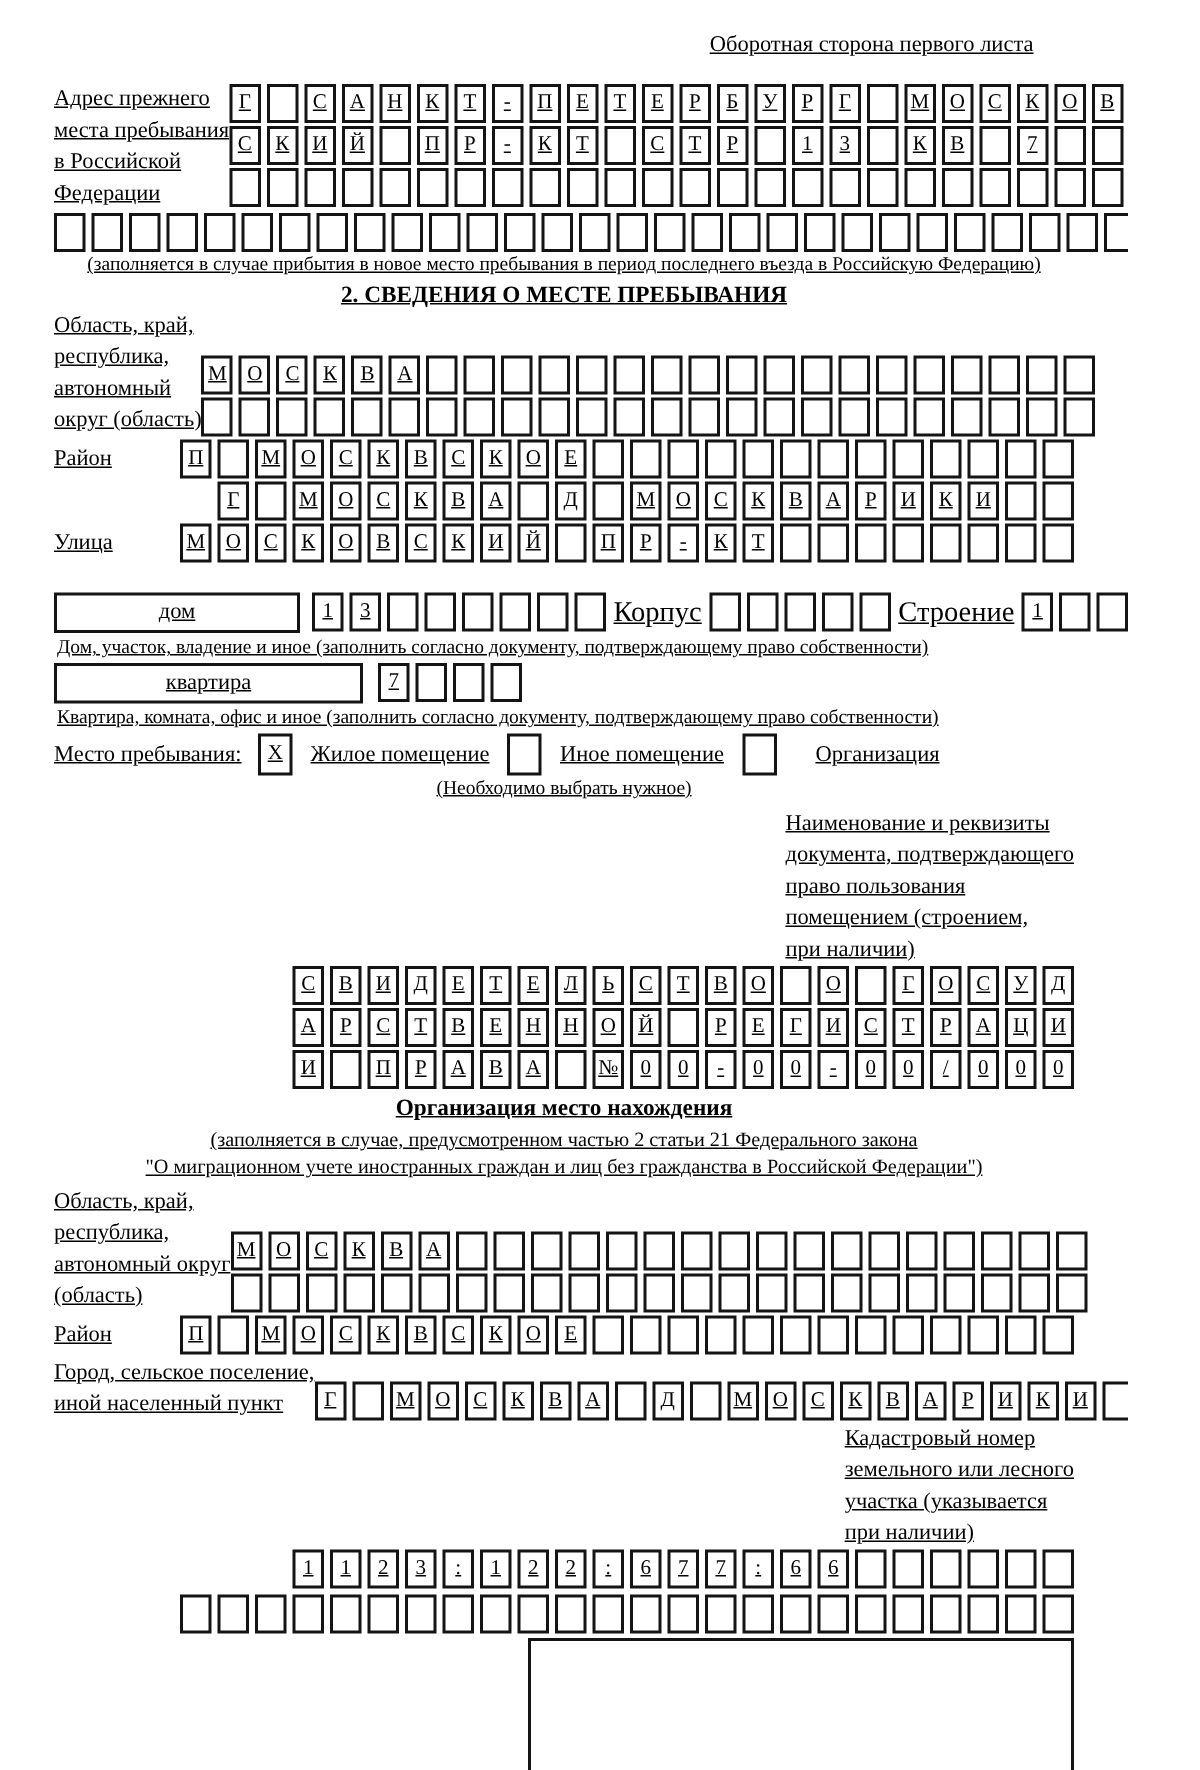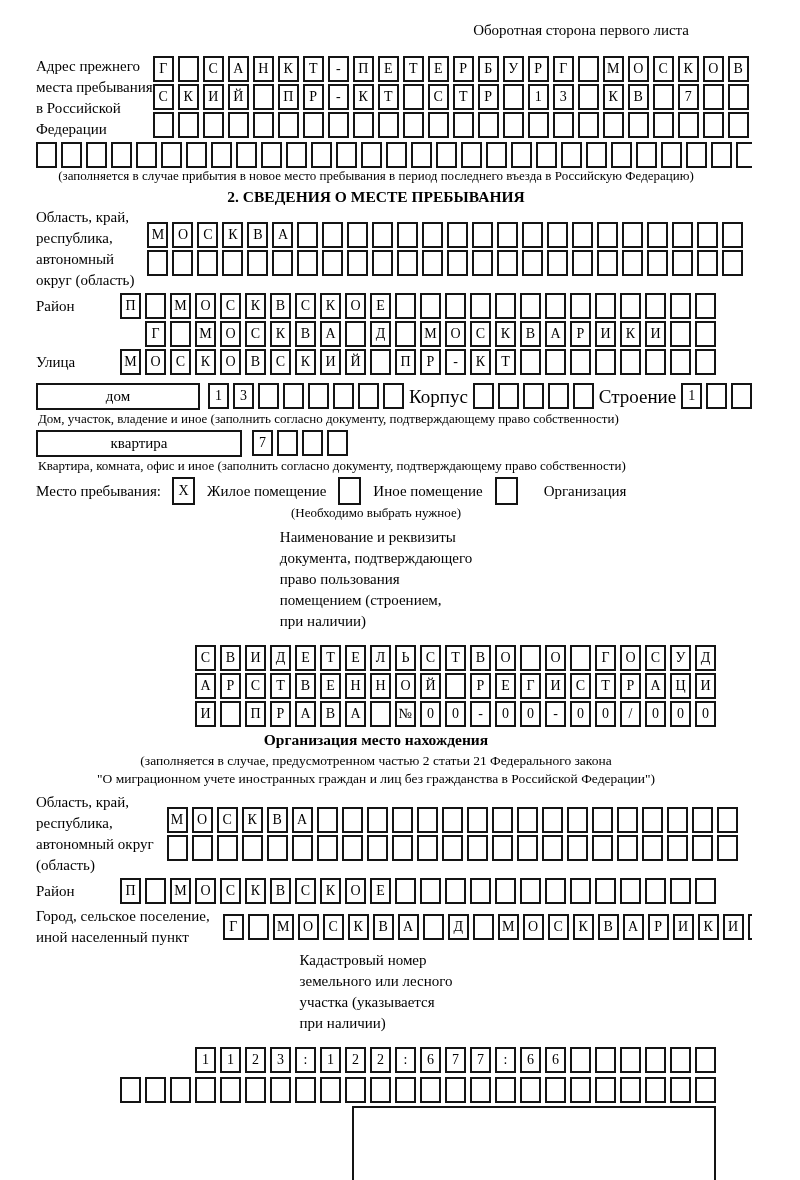--- a/index.html
+++ b/index.html
@@ -1,33 +1,33 @@
 <!DOCTYPE html>
 <html><head>
 <meta charset="utf-8">
 <style>
   html,body{margin:0;padding:0;background:#fff;}
   body{width:800px;height:1180px;font-family:"Liberation Serif","DejaVu Serif",serif;color:#000;}
-  .page{box-sizing:border-box;width:752px;height:1180px;padding:22px 36px 0 36px;position:relative;overflow:hidden;}
+  .page{box-sizing:border-box;width:752px;height:1180px;padding:22px 36px 0 36px;position:relative;overflow:hidden;text-decoration:underline;}
   .title{ text-align:right;font-size:15px;padding-right:27px;height:18px;}
   
   .grid{display:flex;gap:4px;}
   .cell{flex:none;box-sizing:border-box;width:21px;height:26px;border:2px solid #141414;
         text-align:center;font-size:14px;line-height:21px;overflow:hidden;}
   .rows{display:flex;flex-direction:column;gap:2px;align-items:flex-end;margin-left:auto;}
-  .field{display:flex;align-items:center;margin-bottom:2px;gap:13px;}
+  .field{display:flex;align-items:flex-end;margin-bottom:2px;}
   .flabel{flex:none;font-size:15px;line-height:21px;}
   .flabel.single{line-height:26px;}
   .note{font-size:13px;text-align:center;height:16px;line-height:16px;}
   .note-left{font-size:13px;height:16px;line-height:16px;margin:1px 0 3px 2px;}
   .h2{font-weight:bold;font-size:15.5px;text-align:center;height:20px;line-height:20px;margin-top:3px;}
   .addr-block{display:flex;align-items:flex-start;margin-top:16px;}
   .full-row{margin-top:2px;}
   
-  .hrow{display:flex;align-items:flex-start;margin-top:8px;margin-bottom:1px;}
+  .hrow{display:flex;align-items:flex-start;margin-top:20px;margin-bottom:1px;}
   .wbox{box-sizing:border-box;height:27px;border:2px solid #141414;text-align:center;
         font-size:15px;line-height:23px;flex:none;}
   .wbox.dom{width:164px;margin-right:8px;}
   .wbox.kv{width:206px;margin-right:10px;}
   .inline-lab{font-size:19px;line-height:27px;flex:none;padding:0 5px;}
   
   .stay{display:flex;align-items:center;margin-top:3px;height:28px;}
   .stay .lab{font-size:15px;margin-right:9px;}
   .cb{box-sizing:border-box;width:23px;height:28px;border:2px solid #141414;flex:none;
       text-align:center;font-size:14px;line-height:24px;margin:0 12px;}

